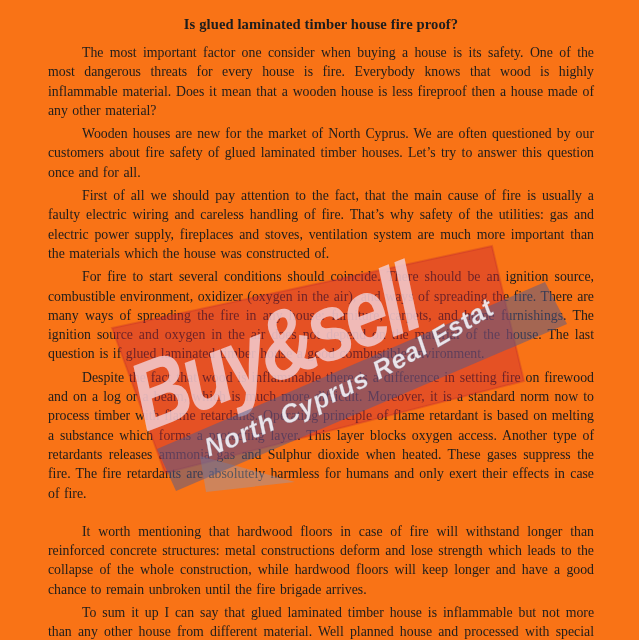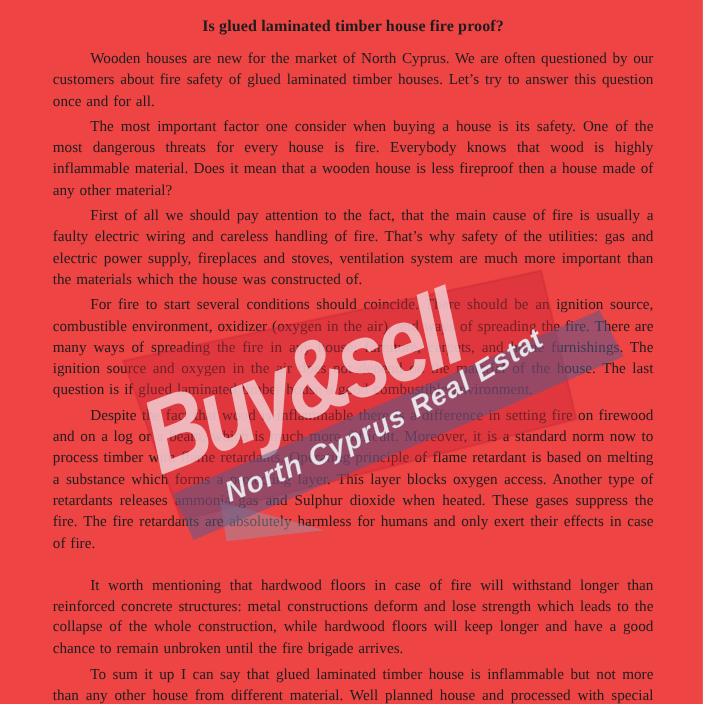--- a/index.html
+++ b/index.html
@@ -1,19 +1,19 @@
 <!DOCTYPE html>
 <html><head>
 <meta charset="utf-8">
 <style>
   html,body{margin:0;padding:0;background:#ffffff;}
   .page{
     position:relative;
     width:639px;height:640px;
-    background:#ef4444;
+    background:#f97316;
     overflow:hidden;
     font-family:"Liberation Serif","DejaVu Serif",serif;
     color:#1d1d1d;
     text-decoration:underline;
   }
   .content{
     position:absolute;
     left:48px;top:14px;width:546px;
   }
   .title{
@@ -48,22 +48,22 @@
   }
 </style>
 </head>
 <body>
 
 <div class="page">
 
   <div class="content">
     <div class="title">Is glued laminated timber house fire proof?</div>
 
+    <p class="para">The most important factor one consider when buying a house is its safety. One of the most dangerous threats for every house is fire. Everybody knows that wood is highly inflammable material. Does it mean that a wooden house is less fireproof then a house made of any other material?</p>
     <p class="para">Wooden houses are new for the market of North Cyprus. We are often questioned by our customers about fire safety of glued laminated timber houses. Let’s try to answer this question once and for all.</p>
-    <p class="para">The most important factor one consider when buying a house is its safety. One of the most dangerous threats for every house is fire. Everybody knows that wood is highly inflammable material. Does it mean that a wooden house is less fireproof then a house made of any other material?</p>
     <p class="para">First of all we should pay attention to the fact, that the main cause of fire is usually a faulty electric wiring and careless handling of fire. That’s why safety of the utilities: gas and electric power supply, fireplaces and stoves, ventilation system are much more important than the materials which the house was constructed of.</p>
     <p class="para">For fire to start several conditions should coincide. There should be an ignition source, combustible environment, oxidizer (oxygen in the air), and ways of spreading the fire. There are many ways of spreading the fire in any house: furniture, carpets, and home furnishings. The ignition source and oxygen in the air does not depend on the material of the house. The last question is if glued laminated timber house a good combustible environment.</p>
     <p class="para">Despite the fact that wood is inflammable there is a difference in setting fire on firewood and on a log or a beam, which is much more difficult. Moreover, it is a standard norm now to process timber with flame retardants. Operating principle of flame retardant is based on melting a substance which forms a protecting layer. This layer blocks oxygen access. Another type of retardants releases ammonia gas and Sulphur dioxide when heated. These gases suppress the fire. The fire retardants are absolutely harmless for humans and only exert their effects in case of fire.</p>
     <p class="para gap-before">It worth mentioning that hardwood floors in case of fire will withstand longer than reinforced concrete structures: metal constructions deform and lose strength which leads to the collapse of the whole construction, while hardwood floors will keep longer and have a good chance to remain unbroken until the fire brigade arrives.</p>
     <p class="para">To sum it up I can say that glued laminated timber house is inflammable but not more than any other house from different material. Well planned house and processed with special retardants wood is completely safe.</p>
   </div>
 
   <svg class="watermark" viewBox="0 0 639 640" xmlns="http://www.w3.org/2000/svg">
 
     <polygon points="112,328 492,246 524,381 165,473" fill-opacity="0.45" stroke-opacity="0.30" stroke-width="2" fill="#cd2836"></polygon>

